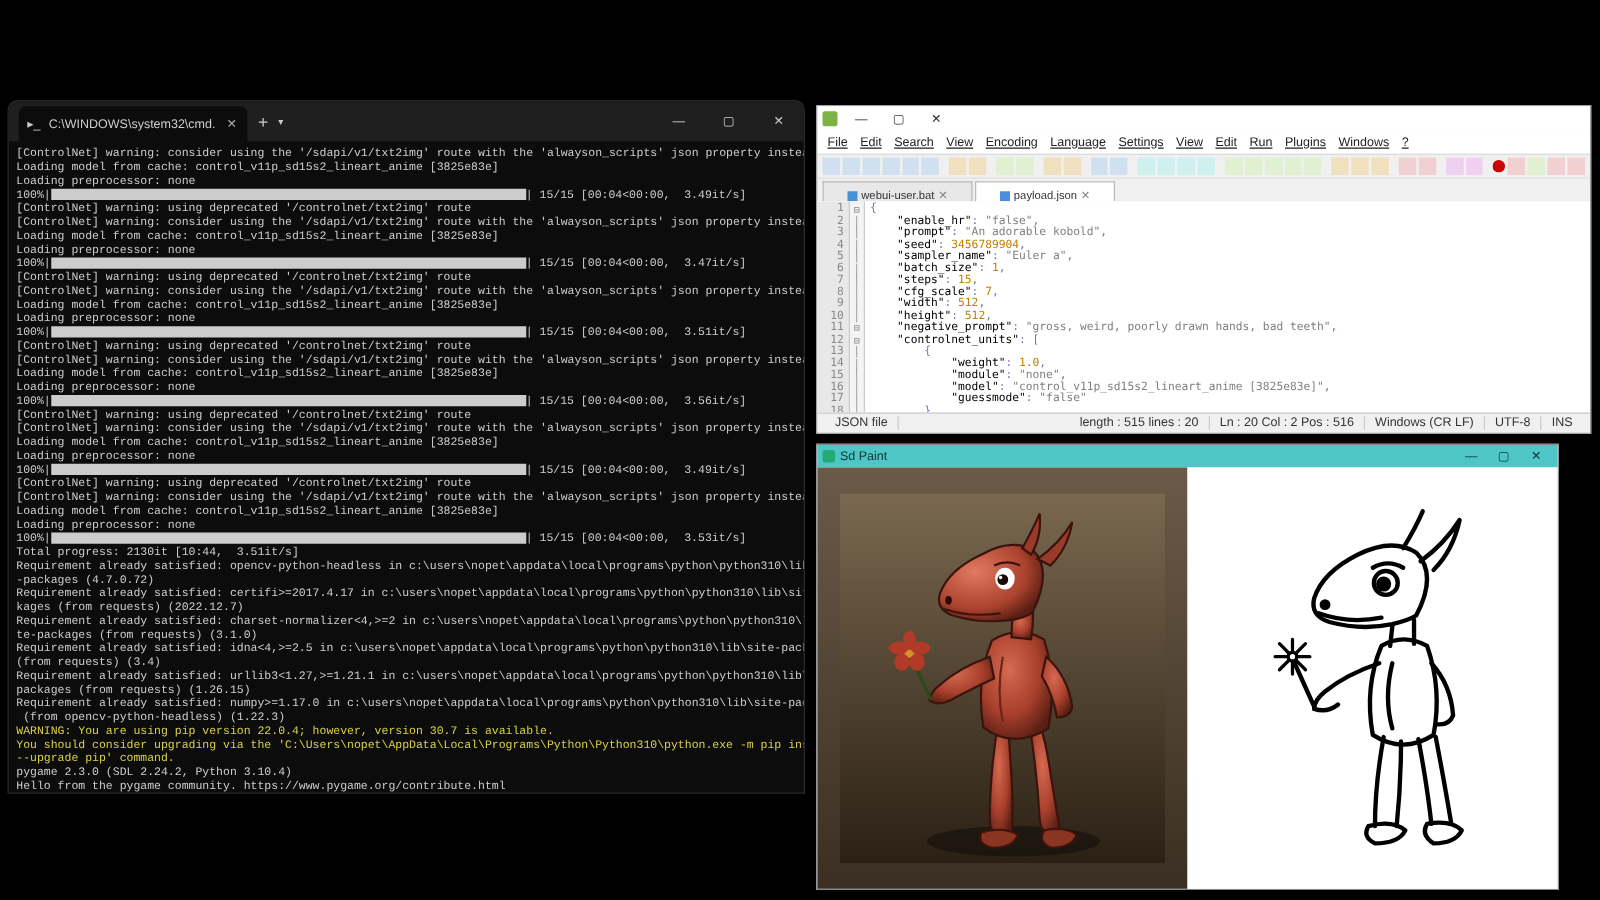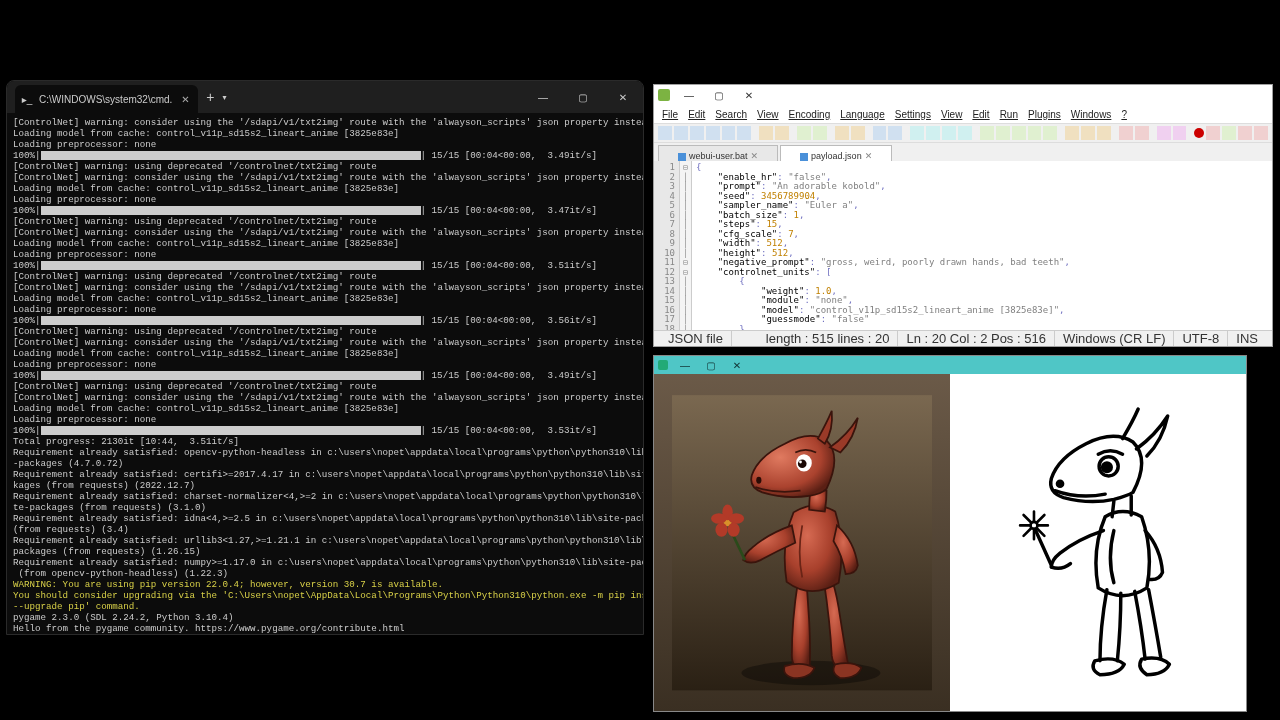--- a/index.html
+++ b/index.html
@@ -227,21 +227,21 @@
 .npp-code .key { color: #000; }
 .npp-code .str { color: #808080; }
 .npp-code .num { color: #c08000; }
 .npp-code .punc { color: #7070c0; }
 .npp-status {
   height: 16px;
   background: #f0f0f0;
   border-top: 1px solid #ccc;
   display: flex;
   align-items: center;
-  font-size: 13px;
+  font-size: 10px;
   color: #333;
   padding: 0 6px;
 }
 .npp-status span { padding: 0 8px; border-right: 1px solid #ccc; }
 .npp-status span:last-child { border-right: none; }
 .npp-status .spacer { flex: 1; border: none; }
 
 
 .sdp-window {
   position: absolute;
@@ -469,20 +469,21 @@
     <span>Ln : 20    Col : 2    Pos : 516</span>
     <span>Windows (CR LF)</span>
     <span>UTF-8</span>
     <span>INS</span>
   </div>
 </div>
 
 <div class="sdp-window">
   <div class="sdp-titlebar">
     <div class="sdp-title-icon"></div>
+    <div class="sdp-title-text">Sd Paint</div>
     <div class="sdp-ctrl">―</div>
     <div class="sdp-ctrl">▢</div>
     <div class="sdp-ctrl">✕</div>
   </div>
   <div class="sdp-body">
     <div class="sdp-left">
       <svg viewBox="0 0 300 340" width="88%" height="96%">
         <defs>
           <radialGradient id="bodyG" cx="40%" cy="35%" r="70%">
             <stop offset="0%" stop-color="#d66a52"></stop>

